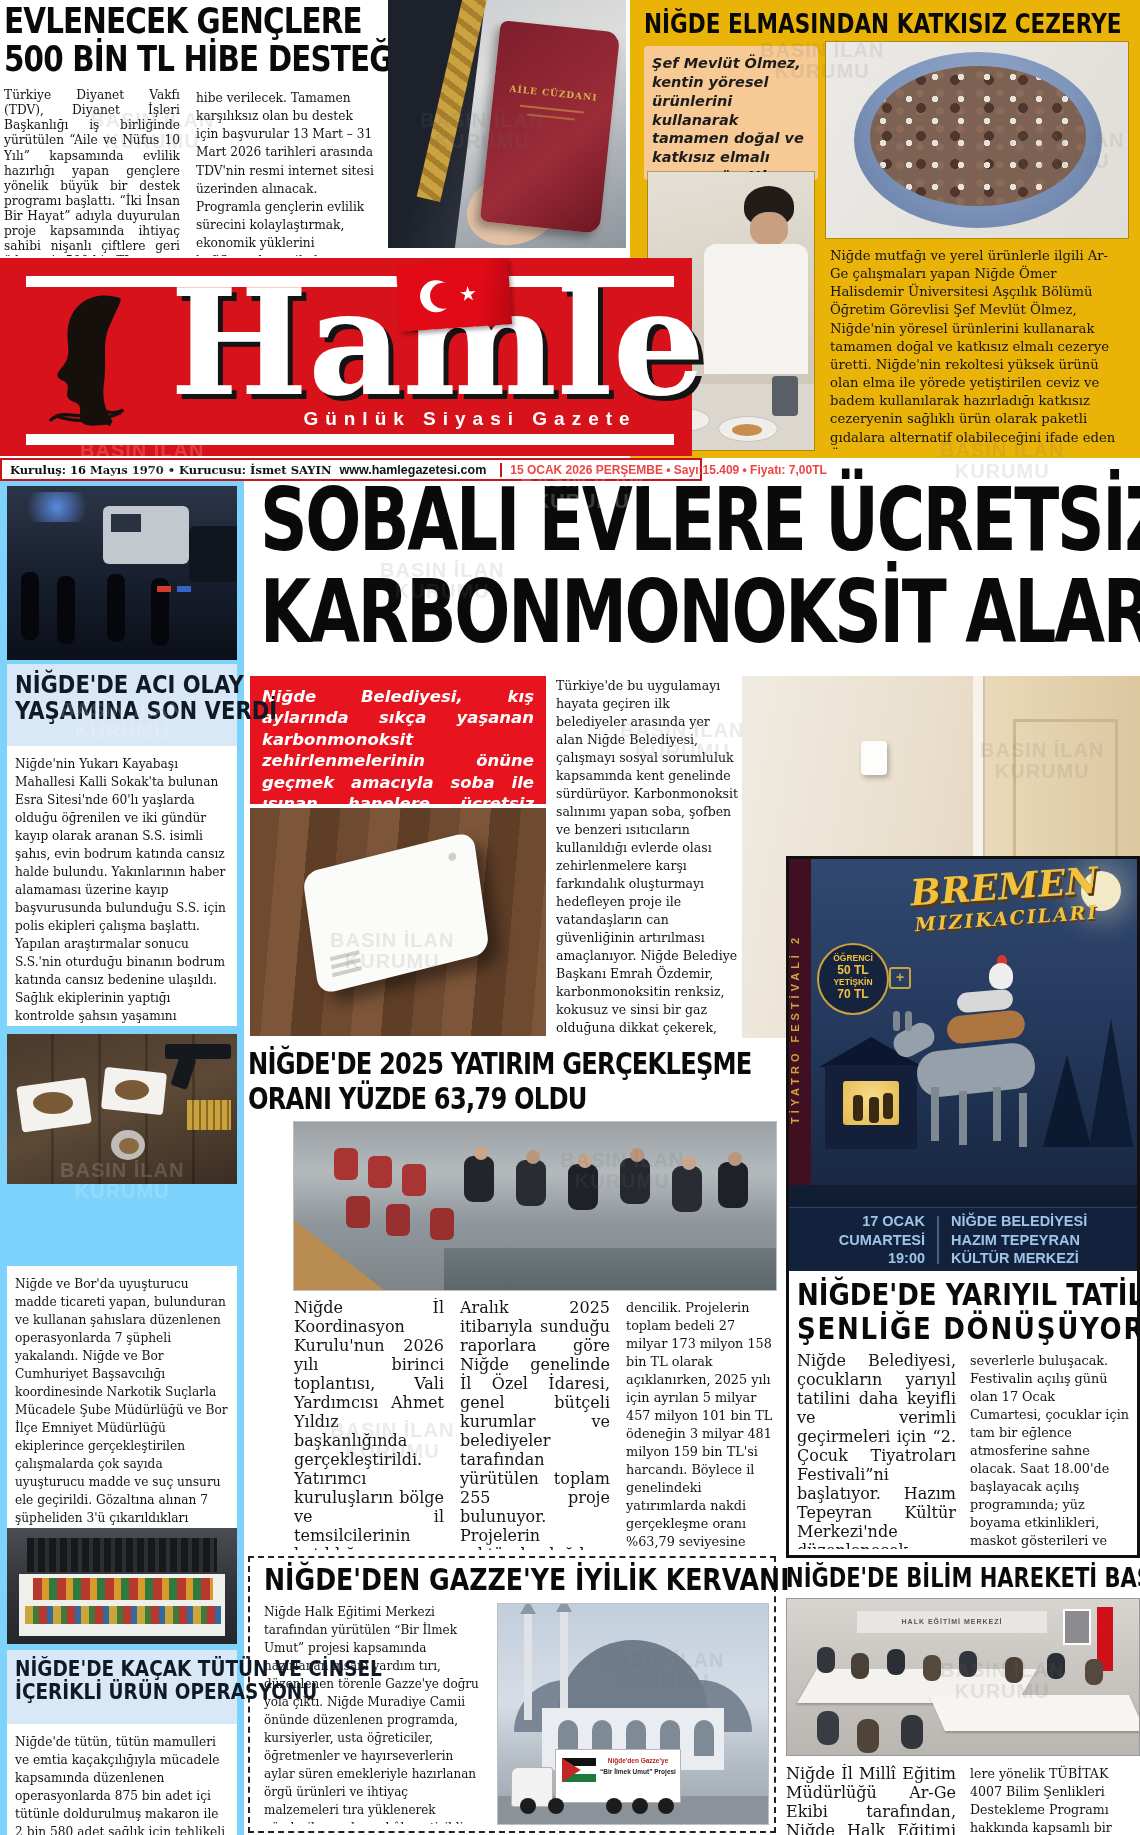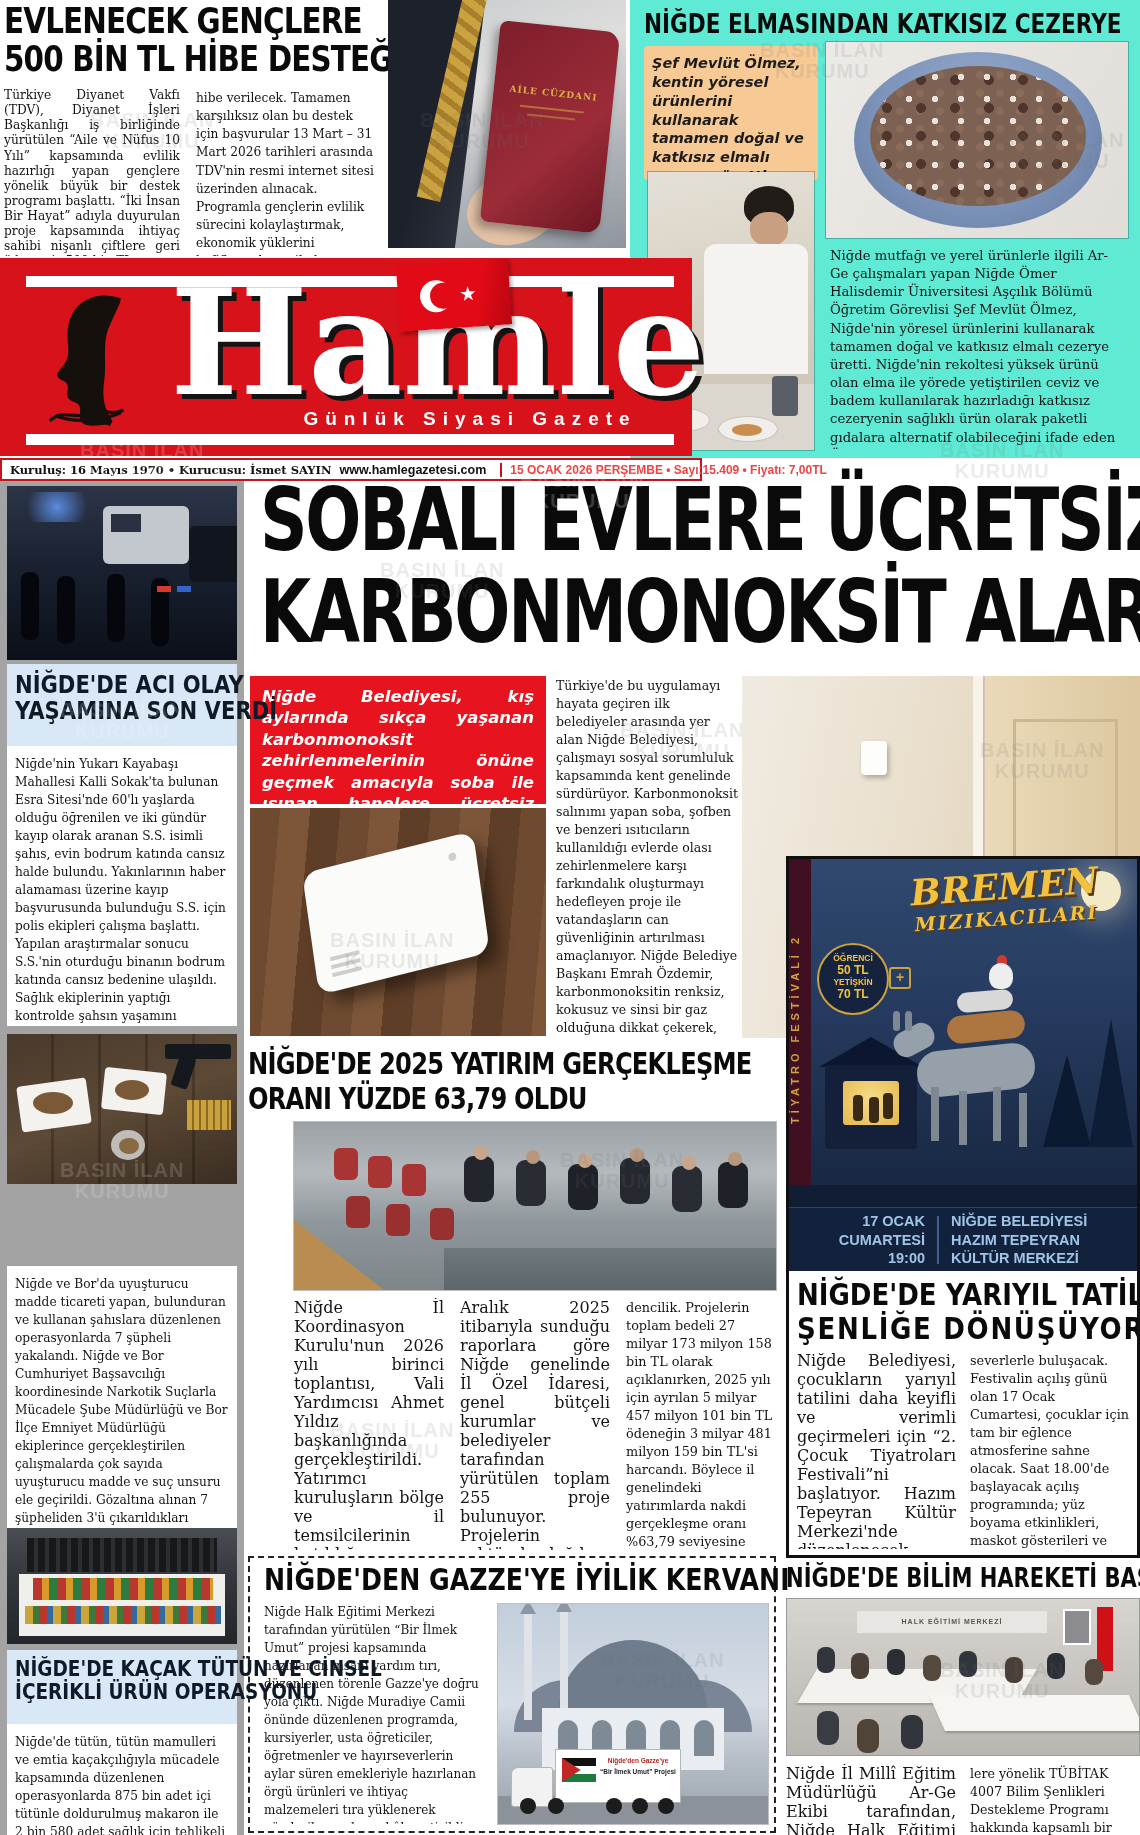--- a/index.html
+++ b/index.html
@@ -6,35 +6,35 @@
   #page{position:relative;width:1140px;height:1835px;background:#fff;overflow:hidden;
         font-family:"Liberation Sans",sans-serif;}
   .abs{position:absolute;}
   
   .hl{font-family:"DejaVu Sans",sans-serif;font-weight:bold;color:#0a0a0a;}
   .cond{display:block;white-space:nowrap;transform-origin:left top;} .cx75{transform:scaleX(.75);} .cx78{transform:scaleX(.78);}
   .cx80{transform:scaleX(.80);} .cx84{transform:scaleX(.84);} .cx88{transform:scaleX(.88);}
   
   .bod{font-family:"DejaVu Serif",serif;color:#141414;text-align:justify;}
   
-  .blue-col{background:#a3a3a3;}
+  .blue-col{background:#7dd3fc;}
   .sec-head{background:#d9e8f6;color:#0f1a26;padding:8px 8px;}
   .sec-body{background:#ffffff;padding:8px;}
   
   .masthead{background:#d8121b;}
   .m-stripe{background:#ffffff;height:11px;}
   .hamle{font-family:"DejaVu Serif",serif;font-weight:bold;color:#fff;font-size:146px;line-height:1;
          text-shadow:5px 5px 0 #141414;}
   .gazete-sub{color:#fff;font-weight:bold;font-size:19px;letter-spacing:7px;}
   .dateline{background:#fff;border:2px solid #c9121a;display:flex;align-items:center;box-sizing:border-box;}
   .dl-left{font-family:"DejaVu Serif",serif;font-weight:bold;font-size:11.5px;color:#111;padding:0 8px;white-space:nowrap;}
   .dl-site{font-weight:bold;font-size:12.5px;color:#111;white-space:nowrap;}
   .dl-right{font-weight:bold;font-size:12px;color:#ef4444;border-left:2px solid #c9121a;padding:0 8px;margin-left:14px;white-space:nowrap;flex:1;}
   
-  .cream{background:#5eead4;}
+  .cream{background:#eab308;}
   .leadbox-cream{background:#f6c995;border-radius:4px;font-family:"DejaVu Sans",sans-serif;
      font-style:italic;font-weight:bold;color:#1c1c1c;font-size:14.5px;line-height:1.3;padding:8px;}
   .leadbox-red{background:#e71420;color:#fff;font-family:"DejaVu Sans",sans-serif;font-style:italic;
      font-weight:bold;font-size:16.5px;line-height:1.3;padding:10px 12px;text-align:justify;box-sizing:border-box;}
   
   .wm{position:absolute;color:rgba(110,110,110,.14);font-weight:bold;font-size:20px;line-height:1.05;
       letter-spacing:1px;text-align:center;pointer-events:none;z-index:40;}
   
   .poster-frame{border:3px solid #101010;background:#1b2c4a;box-sizing:border-box;overflow:hidden;}
   .p-info{color:#9fc4e8;font-weight:bold;font-size:14.5px;line-height:1.3;white-space:nowrap;}

